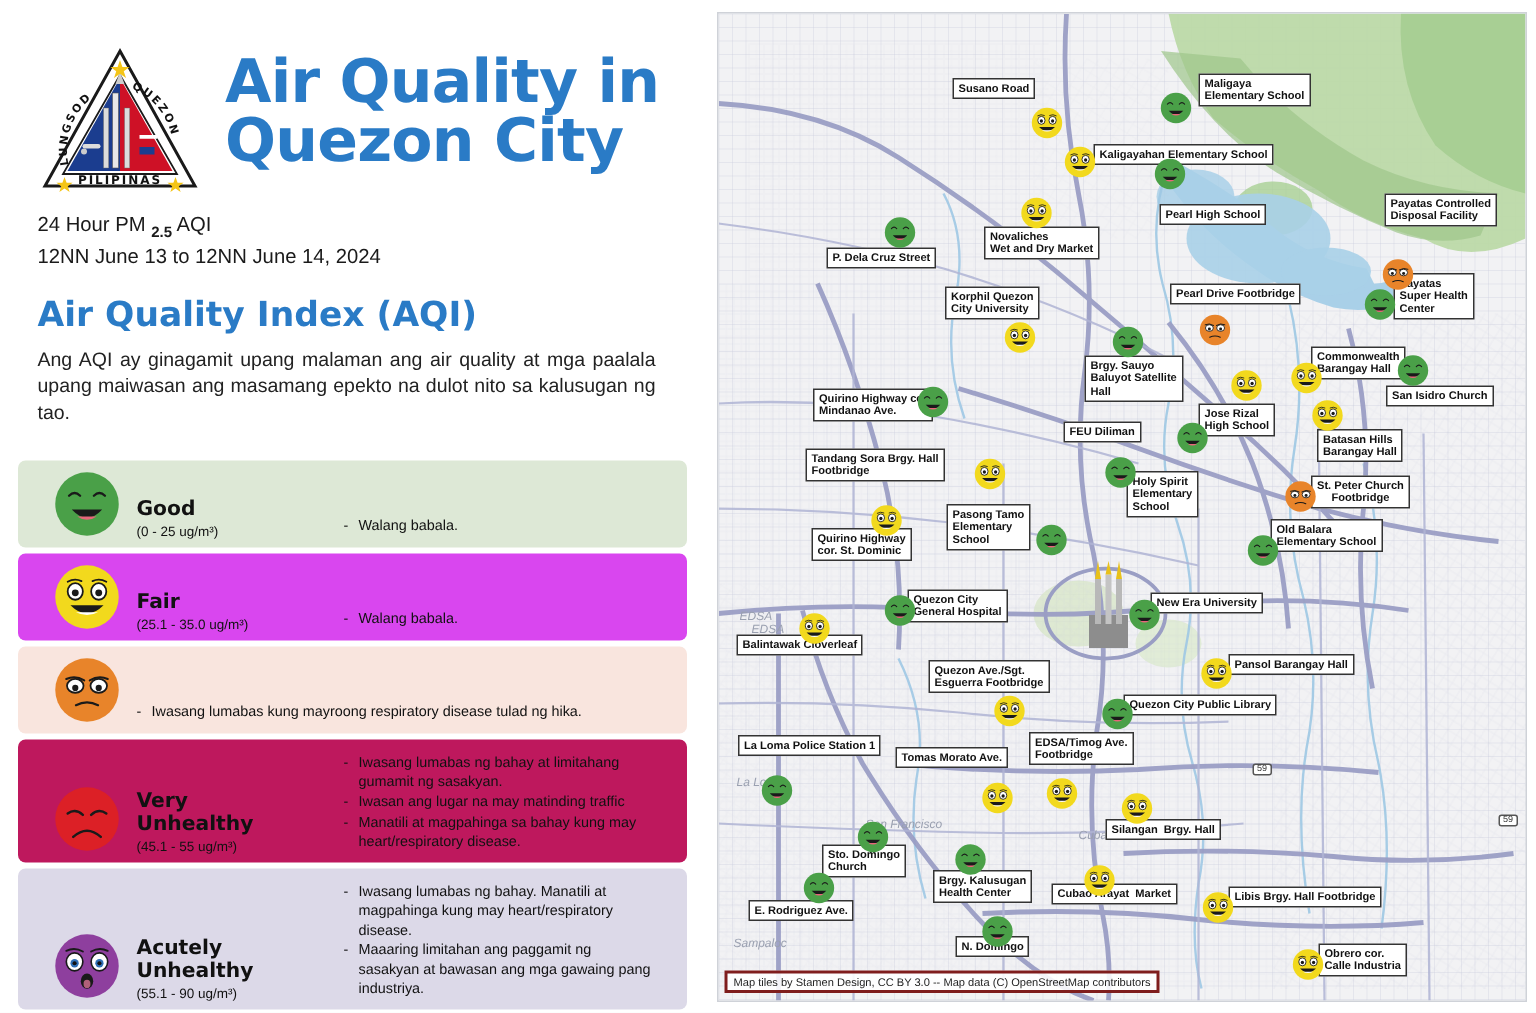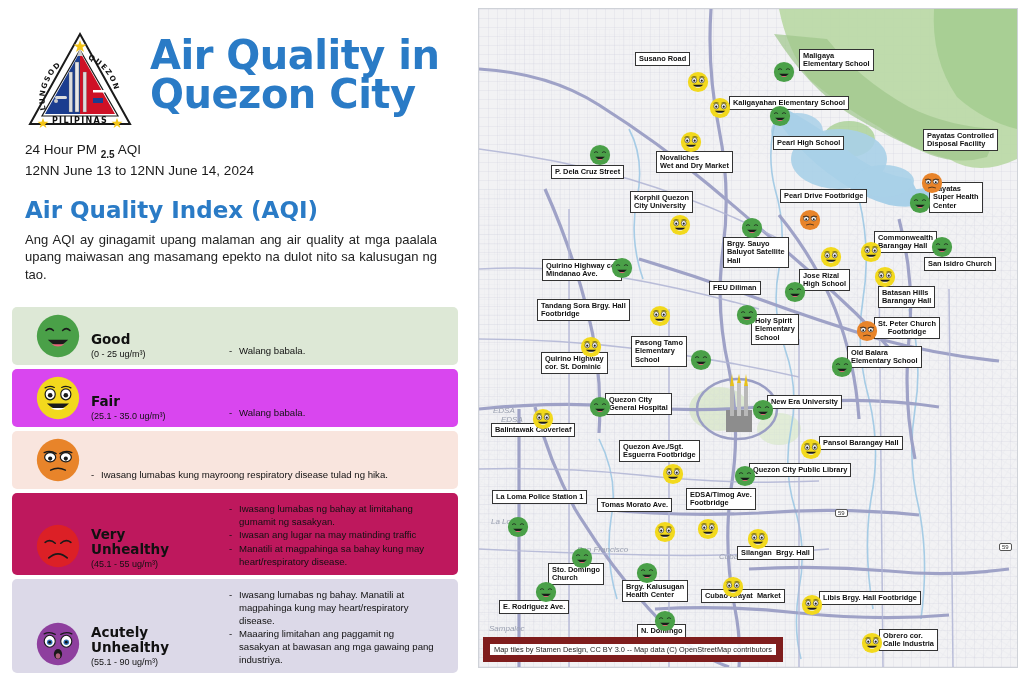--- a/index.html
+++ b/index.html
@@ -29,21 +29,21 @@
   .lrow .ladvice div{display:flex;margin-bottom:1px;}
   .lrow .ladvice .dash{width:10px;flex:0 0 10px;}
 
   
   #map{position:absolute;left:478px;top:8px;width:538px;height:658px;background:#edeef2;border:1px solid #cfd2d8;overflow:hidden;}
   #mapcanvas{position:absolute;inset:0;}
   .lbl{position:absolute;background:#fff;border:1.1px solid #333;color:#111;font-size:7.4px;line-height:1.16;
        font-family:"Liberation Sans",sans-serif;font-weight:bold;padding:1.5px 3px;white-space:pre;z-index:6;}
   .mk{position:absolute;width:22px;height:22px;border-radius:50%;z-index:7;}
   .mk svg{display:block;width:100%;height:100%;}
-  #attrib{position:absolute;left:4px;bottom:5px;background:rgba(255,255,255,0.88);border:7px solid #7f1d1d;
+  #attrib{position:absolute;left:4px;bottom:5px;background:rgba(255,255,255,0.88);border:2px solid #7f1d1d;
           font-size:7.4px;color:#222;padding:1px 4px;z-index:9;font-family:"Liberation Sans",sans-serif;}
   .rdshield{position:absolute;background:#fff;border:1px solid #555;border-radius:2px;font-size:6px;padding:0 2px;color:#333;z-index:5;}
   .placetxt{position:absolute;color:#9aa0b0;font-size:8px;font-style:italic;z-index:4;}
   #qcmem{position:absolute;left:245px;top:365px;width:30px;height:60px;z-index:5;}
 </style>
 </head>
 <body>
 
 <div id="root">
 

